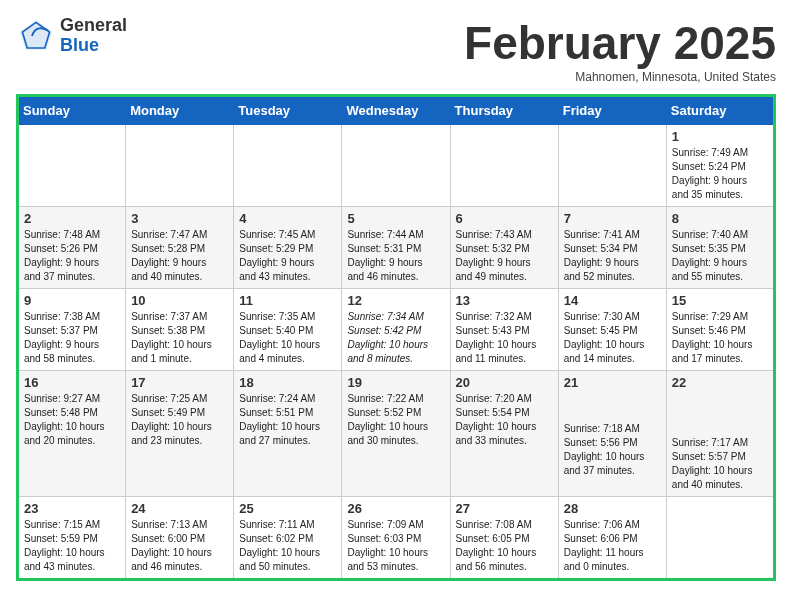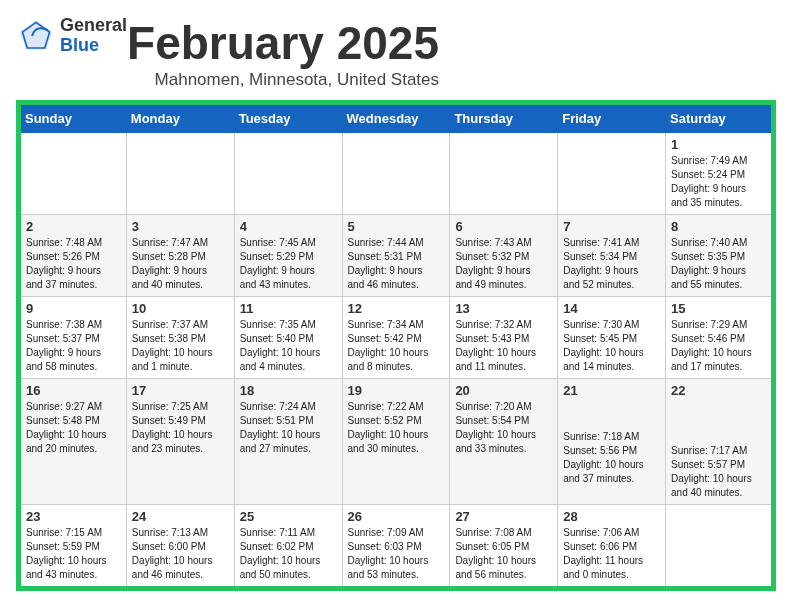--- a/index.html
+++ b/index.html
@@ -5,20 +5,21 @@
     * { box-sizing: border-box; margin: 0; padding: 0; }
     body {
       font-family: Arial, sans-serif;
       background: #fff;
       width: 792px;
       min-height: 612px;
       padding: 16px;
     }
     .header {
       display: flex;
+      justify-content: space-between;
       align-items: flex-start;
       margin-bottom: 10px;
     }
     .logo {
       display: flex;
       align-items: center;
       gap: 4px;
     }
     .logo-text {
       display: flex;
@@ -35,27 +36,27 @@
     }
     .title-block {
       text-align: right;
     }
     .month-title {
       font-size: 46px;
       font-weight: bold;
       color: #333;
     }
     .location {
-      font-size: 17px;
+      font-size: 12px;
       color: #444;
     }
     .calendar {
       width: 100%;
       border-collapse: collapse;
-      border: 5px solid #22c55e;
+      border: 3px solid #22c55e;
     }
     .calendar th {
       background-color: #1565c0;
       color: #fff;
       font-size: 13px;
       font-weight: bold;
       padding: 6px 4px;
       text-align: left;
       border: 1px solid #1565c0;
     }
@@ -209,21 +210,21 @@
         </td>
         <td>
           <div class="day-num">11</div>
           <div class="day-info" style="white-space: pre-line;">Sunrise: 7:35 AM
 Sunset: 5:40 PM
 Daylight: 10 hours
 and 4 minutes.</div>
         </td>
         <td>
           <div class="day-num">12</div>
-          <div class="day-info" style="white-space: pre-line;">Sunrise: 7:34 AM
+          <div class="day-info" style="white-space: pre-line; font-style: italic;">Sunrise: 7:34 AM
 Sunset: 5:42 PM
 Daylight: 10 hours
 and 8 minutes.</div>
         </td>
         <td>
           <div class="day-num">13</div>
           <div class="day-info" style="white-space: pre-line;">Sunrise: 7:32 AM
 Sunset: 5:43 PM
 Daylight: 10 hours
 and 11 minutes.</div>

